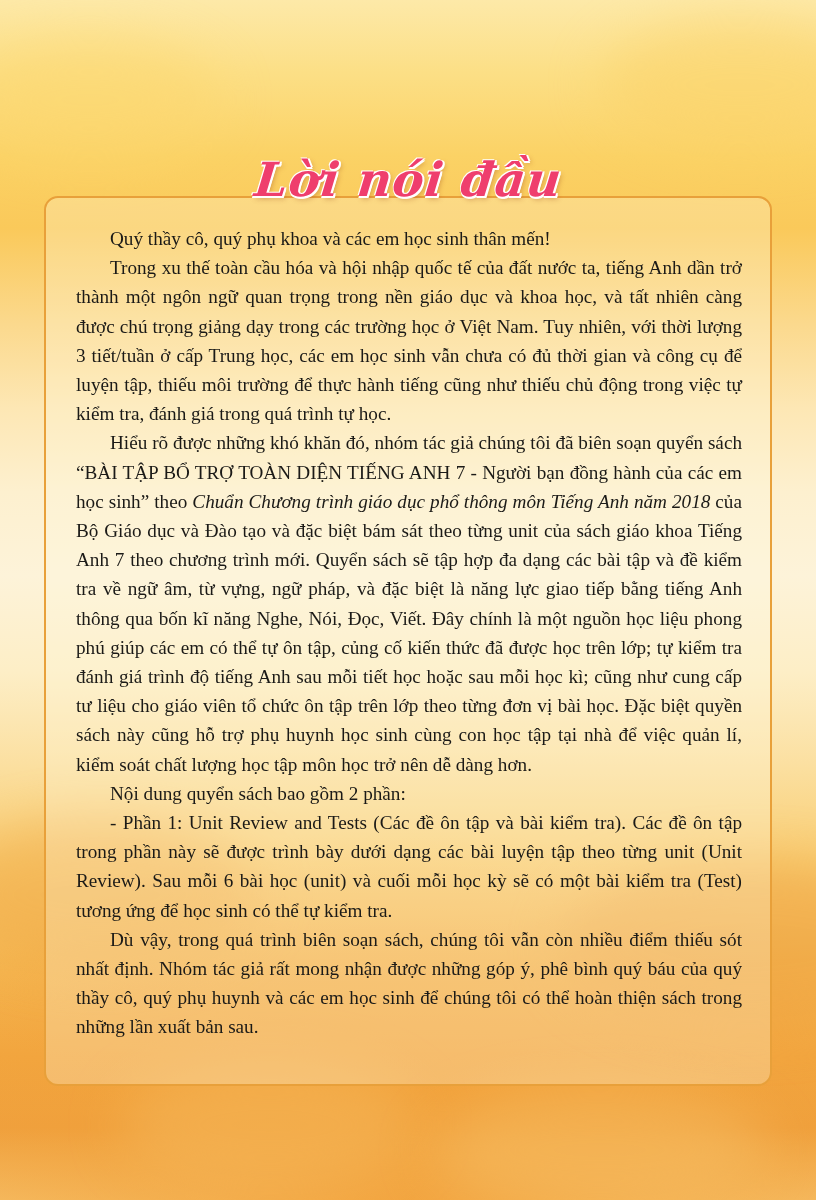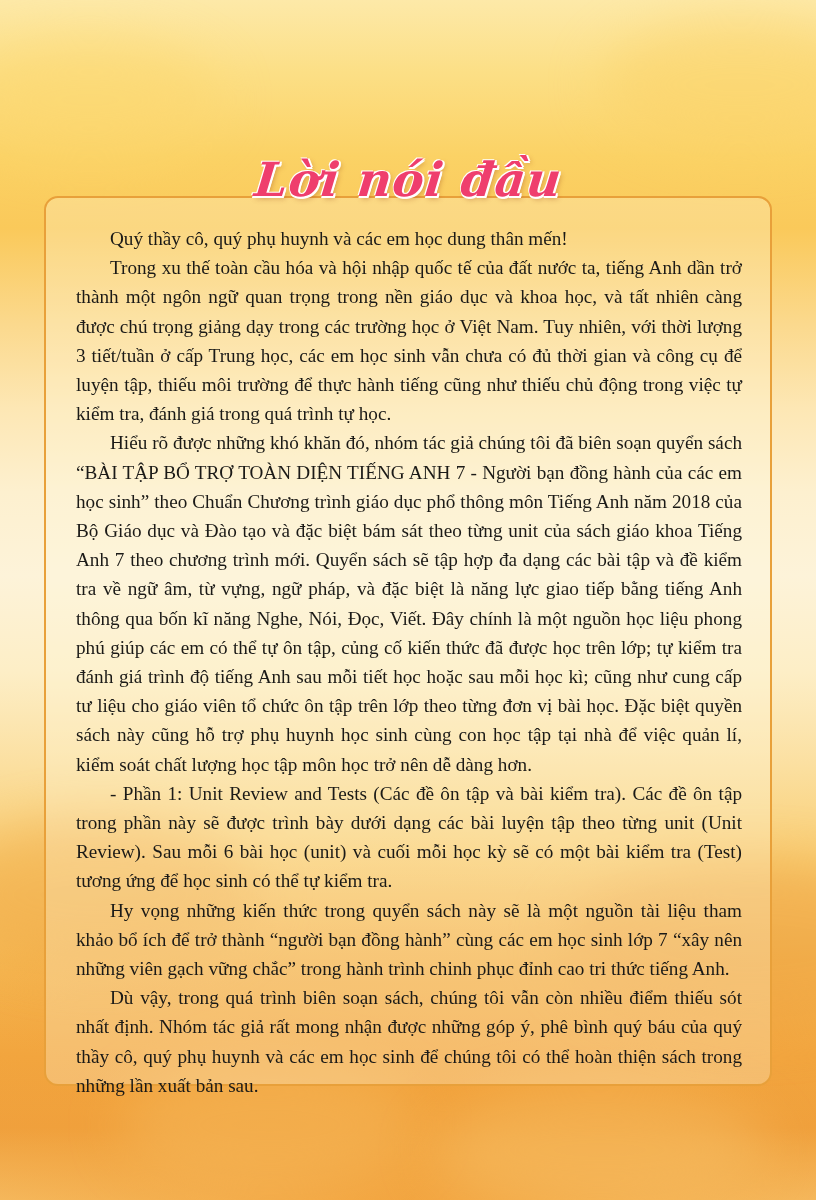--- a/index.html
+++ b/index.html
@@ -100,20 +100,21 @@
 
   .body-text p {
     margin: 0 0 0 0;
     text-indent: 34px;
   }
 
   .book-title {
     font-weight: normal;
   }
   .em-i {
+    font-style: italic;
   }
 </style>
 </head>
 <body>
 
 <div class="page">
 
   <div class="blob" style="left:-60px; top:820px; width:320px; height:150px; background:#f0a845;"></div>
   <div class="blob" style="left:560px; top:860px; width:380px; height:170px; background:#eea241;"></div>
   <div class="blob" style="left:120px; top:1060px; width:300px; height:130px; background:#f5b95c;"></div>
@@ -121,23 +122,23 @@
   <div class="blob" style="left:-40px; top:40px; width:260px; height:120px; background:#fcd76f;"></div>
   <div class="blob" style="left:600px; top:20px; width:280px; height:130px; background:#fbd268;"></div>
 
   <div class="content-frame"></div>
 
   <div class="title-wrap">
     <span class="title">Lời nói đầu</span>
   </div>
 
   <div class="body-text">
-    <p>Quý thầy cô, quý phụ huynh và các em học dung thân mến!</p>
+    <p>Quý thầy cô, quý phụ khoa và các em học sinh thân mến!</p>
     <p>Trong xu thế toàn cầu hóa và hội nhập quốc tế của đất nước ta, tiếng Anh dần trở thành một ngôn ngữ quan trọng trong nền giáo dục và khoa học, và tất nhiên càng được chú trọng giảng dạy trong các trường học ở Việt Nam. Tuy nhiên, với thời lượng 3 tiết/tuần ở cấp Trung học, các em học sinh vẫn chưa có đủ thời gian và công cụ để luyện tập, thiếu môi trường để thực hành tiếng cũng như thiếu chủ động trong việc tự kiểm tra, đánh giá trong quá trình tự học.</p>
     <p>
       <span>Hiểu rõ được những khó khăn đó, nhóm tác giả chúng tôi đã biên soạn quyển sách “</span><span class="book-title">BÀI TẬP BỔ TRỢ TOÀN DIỆN TIẾNG ANH 7 - Người bạn đồng hành của các em học sinh</span><span>” theo </span><span class="em-i">Chuẩn Chương trình giáo dục phổ thông môn Tiếng Anh năm 2018</span><span> của Bộ Giáo dục và Đào tạo và đặc biệt bám sát theo từng unit của sách giáo khoa Tiếng Anh 7 theo chương trình mới. Quyển sách sẽ tập hợp đa dạng các bài tập và đề kiểm tra về ngữ âm, từ vựng, ngữ pháp, và đặc biệt là năng lực giao tiếp bằng tiếng Anh thông qua bốn kĩ năng Nghe, Nói, Đọc, Viết. Đây chính là một nguồn học liệu phong phú giúp các em có thể tự ôn tập, củng cố kiến thức đã được học trên lớp; tự kiểm tra đánh giá trình độ tiếng Anh sau mỗi tiết học hoặc sau mỗi học kì; cũng như cung cấp tư liệu cho giáo viên tổ chức ôn tập trên lớp theo từng đơn vị bài học. Đặc biệt quyền sách này cũng hỗ trợ phụ huynh học sinh cùng con học tập tại nhà để việc quản lí, kiểm soát chất lượng học tập môn học trở nên dễ dàng hơn.</span>
     </p>
+    <p>Nội dung quyển sách bao gồm 2 phần:</p>
     <p>- Phần 1: Unit Review and Tests (Các đề ôn tập và bài kiểm tra). Các đề ôn tập trong phần này sẽ được trình bày dưới dạng các bài luyện tập theo từng unit (Unit Review). Sau mỗi 6 bài học (unit) và cuối mỗi học kỳ sẽ có một bài kiểm tra (Test) tương ứng để học sinh có thể tự kiểm tra.</p>
-    <p>Hy vọng những kiến thức trong quyển sách này sẽ là một nguồn tài liệu tham khảo bổ ích để trở thành “người bạn đồng hành” cùng các em học sinh lớp 7 “xây nên những viên gạch vững chắc” trong hành trình chinh phục đỉnh cao tri thức tiếng Anh.</p>
     <p>Dù vậy, trong quá trình biên soạn sách, chúng tôi vẫn còn nhiều điểm thiếu sót nhất định. Nhóm tác giả rất mong nhận được những góp ý, phê bình quý báu của quý thầy cô, quý phụ huynh và các em học sinh để chúng tôi có thể hoàn thiện sách trong những lần xuất bản sau.</p>
   </div>
 
 </div>
 
 </body></html>

